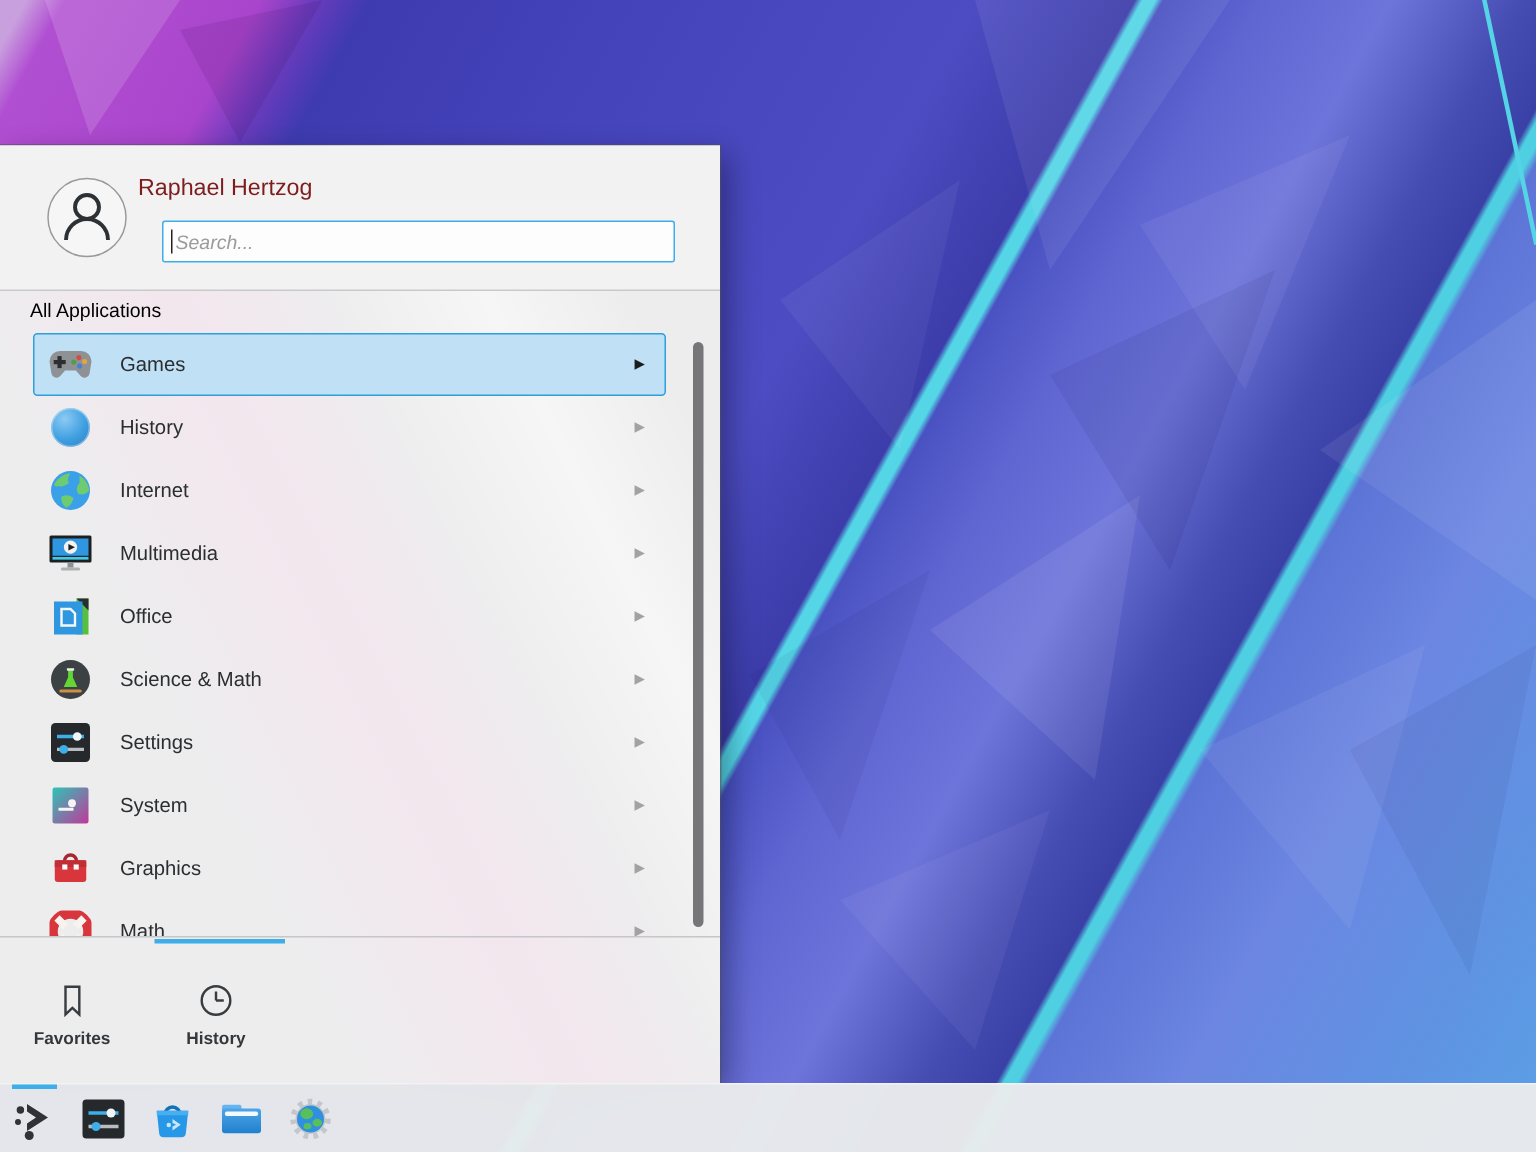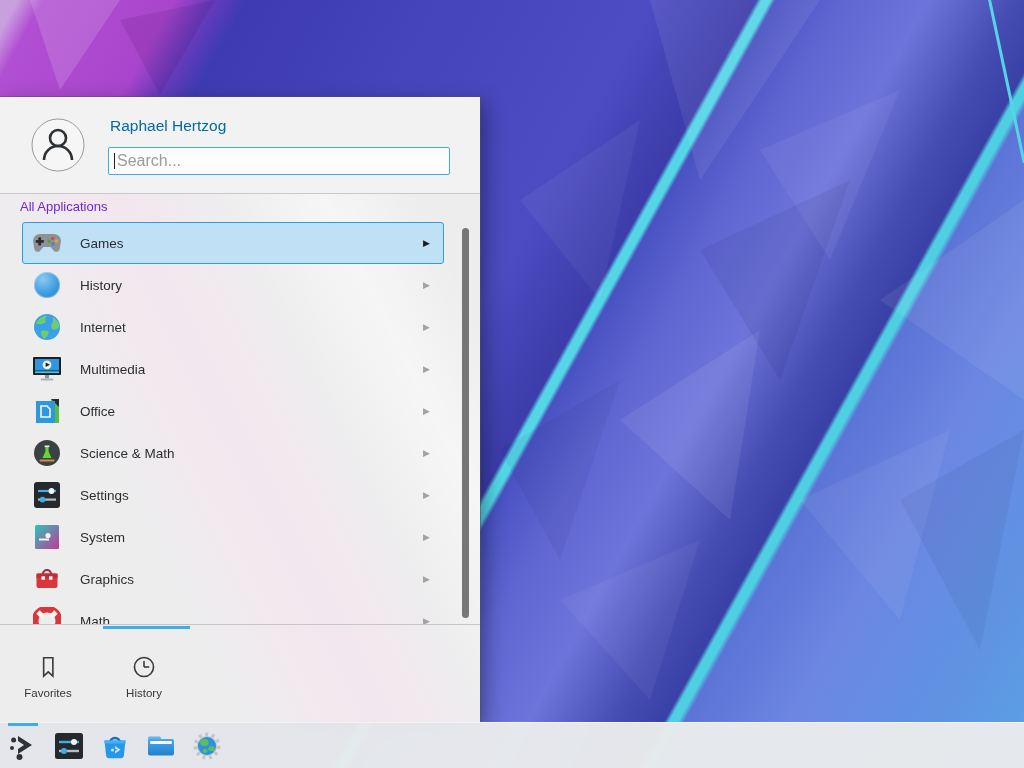--- a/index.html
+++ b/index.html
@@ -39,29 +39,29 @@
   .kickoff{position:absolute;left:0;top:97px;width:480px;height:625px;
     background:#ededee;
     box-shadow:0 0 0 1px rgba(80,80,90,.5), 6px 6px 18px rgba(0,0,20,.35);}
   .kickoff .tint{position:absolute;inset:0;pointer-events:none;
     background:
       linear-gradient(63deg, rgba(255,235,245,0) 30%, rgba(248,225,238,.55) 48%, rgba(255,255,255,0) 62%),
       linear-gradient(63deg, rgba(255,255,255,0) 60%, rgba(255,255,255,.5) 74%, rgba(255,255,255,0) 86%);}
   .k-header{position:absolute;left:0;top:0;width:480px;height:96px;
     background:#f2f2f3;border-bottom:1px solid #c9c9cb;}
   .avatar{position:absolute;left:31px;top:21px;width:54px;height:54px;}
-  .user-name{position:absolute;left:110px;top:20px;font-size:15.5px;color:#0369a1;}
+  .user-name{position:absolute;left:92px;top:20px;font-size:15.5px;color:#7f1d1d;}
   .search-wrap{position:absolute;left:108px;top:50px;width:340px;height:26px;
     background:#fdfdfd;border:1px solid #3daee9;border-radius:2px;}
   .search-wrap input{position:absolute;left:6px;top:0;width:320px;height:24px;border:0;outline:0;
-    background:transparent;font-family:inherit;font-size:16px;color:#6d28d9;}
+    background:transparent;font-family:inherit;font-size:13px;color:#6d28d9;font-style:italic;}
   .search-wrap input::placeholder{color:#9b9b9d;}
   .caret{position:absolute;left:5px;top:5px;width:1px;height:16px;background:#222;}
 
-  .section-label{position:absolute;left:20px;top:102px;font-size:13px;color:#6d28d9;}
+  .section-label{position:absolute;left:20px;top:102px;font-size:13px;color:#000000;}
 
   .menu-list{position:absolute;left:0;top:125px;width:480px;height:402px;overflow:hidden;}
   .menu-row{position:absolute;left:22px;width:422px;height:42px;border:1px solid transparent;
     border-radius:3px;box-sizing:border-box;}
   .menu-row.selected{background:#bfe0f5;border-color:#2da0dc;}
   .mi{position:absolute;left:9px;top:50%;transform:translateY(-50%);width:30px;height:30px;
     display:flex;align-items:center;justify-content:center;}
   .mi-label{position:absolute;left:57px;top:50%;transform:translateY(-50%);
     font-size:13.5px;color:#2b2e31;}
   .mi-arrow{position:absolute;right:13px;top:50%;transform:translateY(-50%);
@@ -73,21 +73,21 @@
 
   .k-scrollbar{position:absolute;left:462px;top:131px;width:7px;height:390px;
     background:#767678;border-radius:3.5px;}
 
   .k-divider{position:absolute;left:0;top:527px;width:480px;height:1px;background:#c6c6c8;}
   .tab-indicator{position:absolute;left:103px;top:529px;width:87px;height:3px;background:#3daee9;}
 
   .tabbar{position:absolute;left:0;top:533px;width:480px;height:92px;display:flex;}
   .tab{width:96px;display:flex;flex-direction:column;align-items:center;justify-content:center;gap:7px;}
   .tab .t-icon{width:26px;height:26px;}
-  .tab .t-label{font-size:11.5px;color:#35383b;}
+  .tab .t-label{font-size:11.5px;color:#35383b;font-weight:bold;}
 
   
   .taskbar{position:absolute;left:0;top:722px;width:1024px;height:46px;
     background:rgba(233,235,236,.97);border-top:1px solid rgba(255,255,255,.5);box-sizing:border-box;}
   .task-indicator{position:absolute;left:8px;top:0;width:30px;height:3px;background:#3daee9;}
   .tb-icon{position:absolute;top:8px;width:30px;height:30px;}
   .tb-1{left:8px;} .tb-2{left:54px;} .tb-3{left:100px;} .tb-4{left:146px;} .tb-5{left:192px;}
 </style>
 </head>
 <body>

